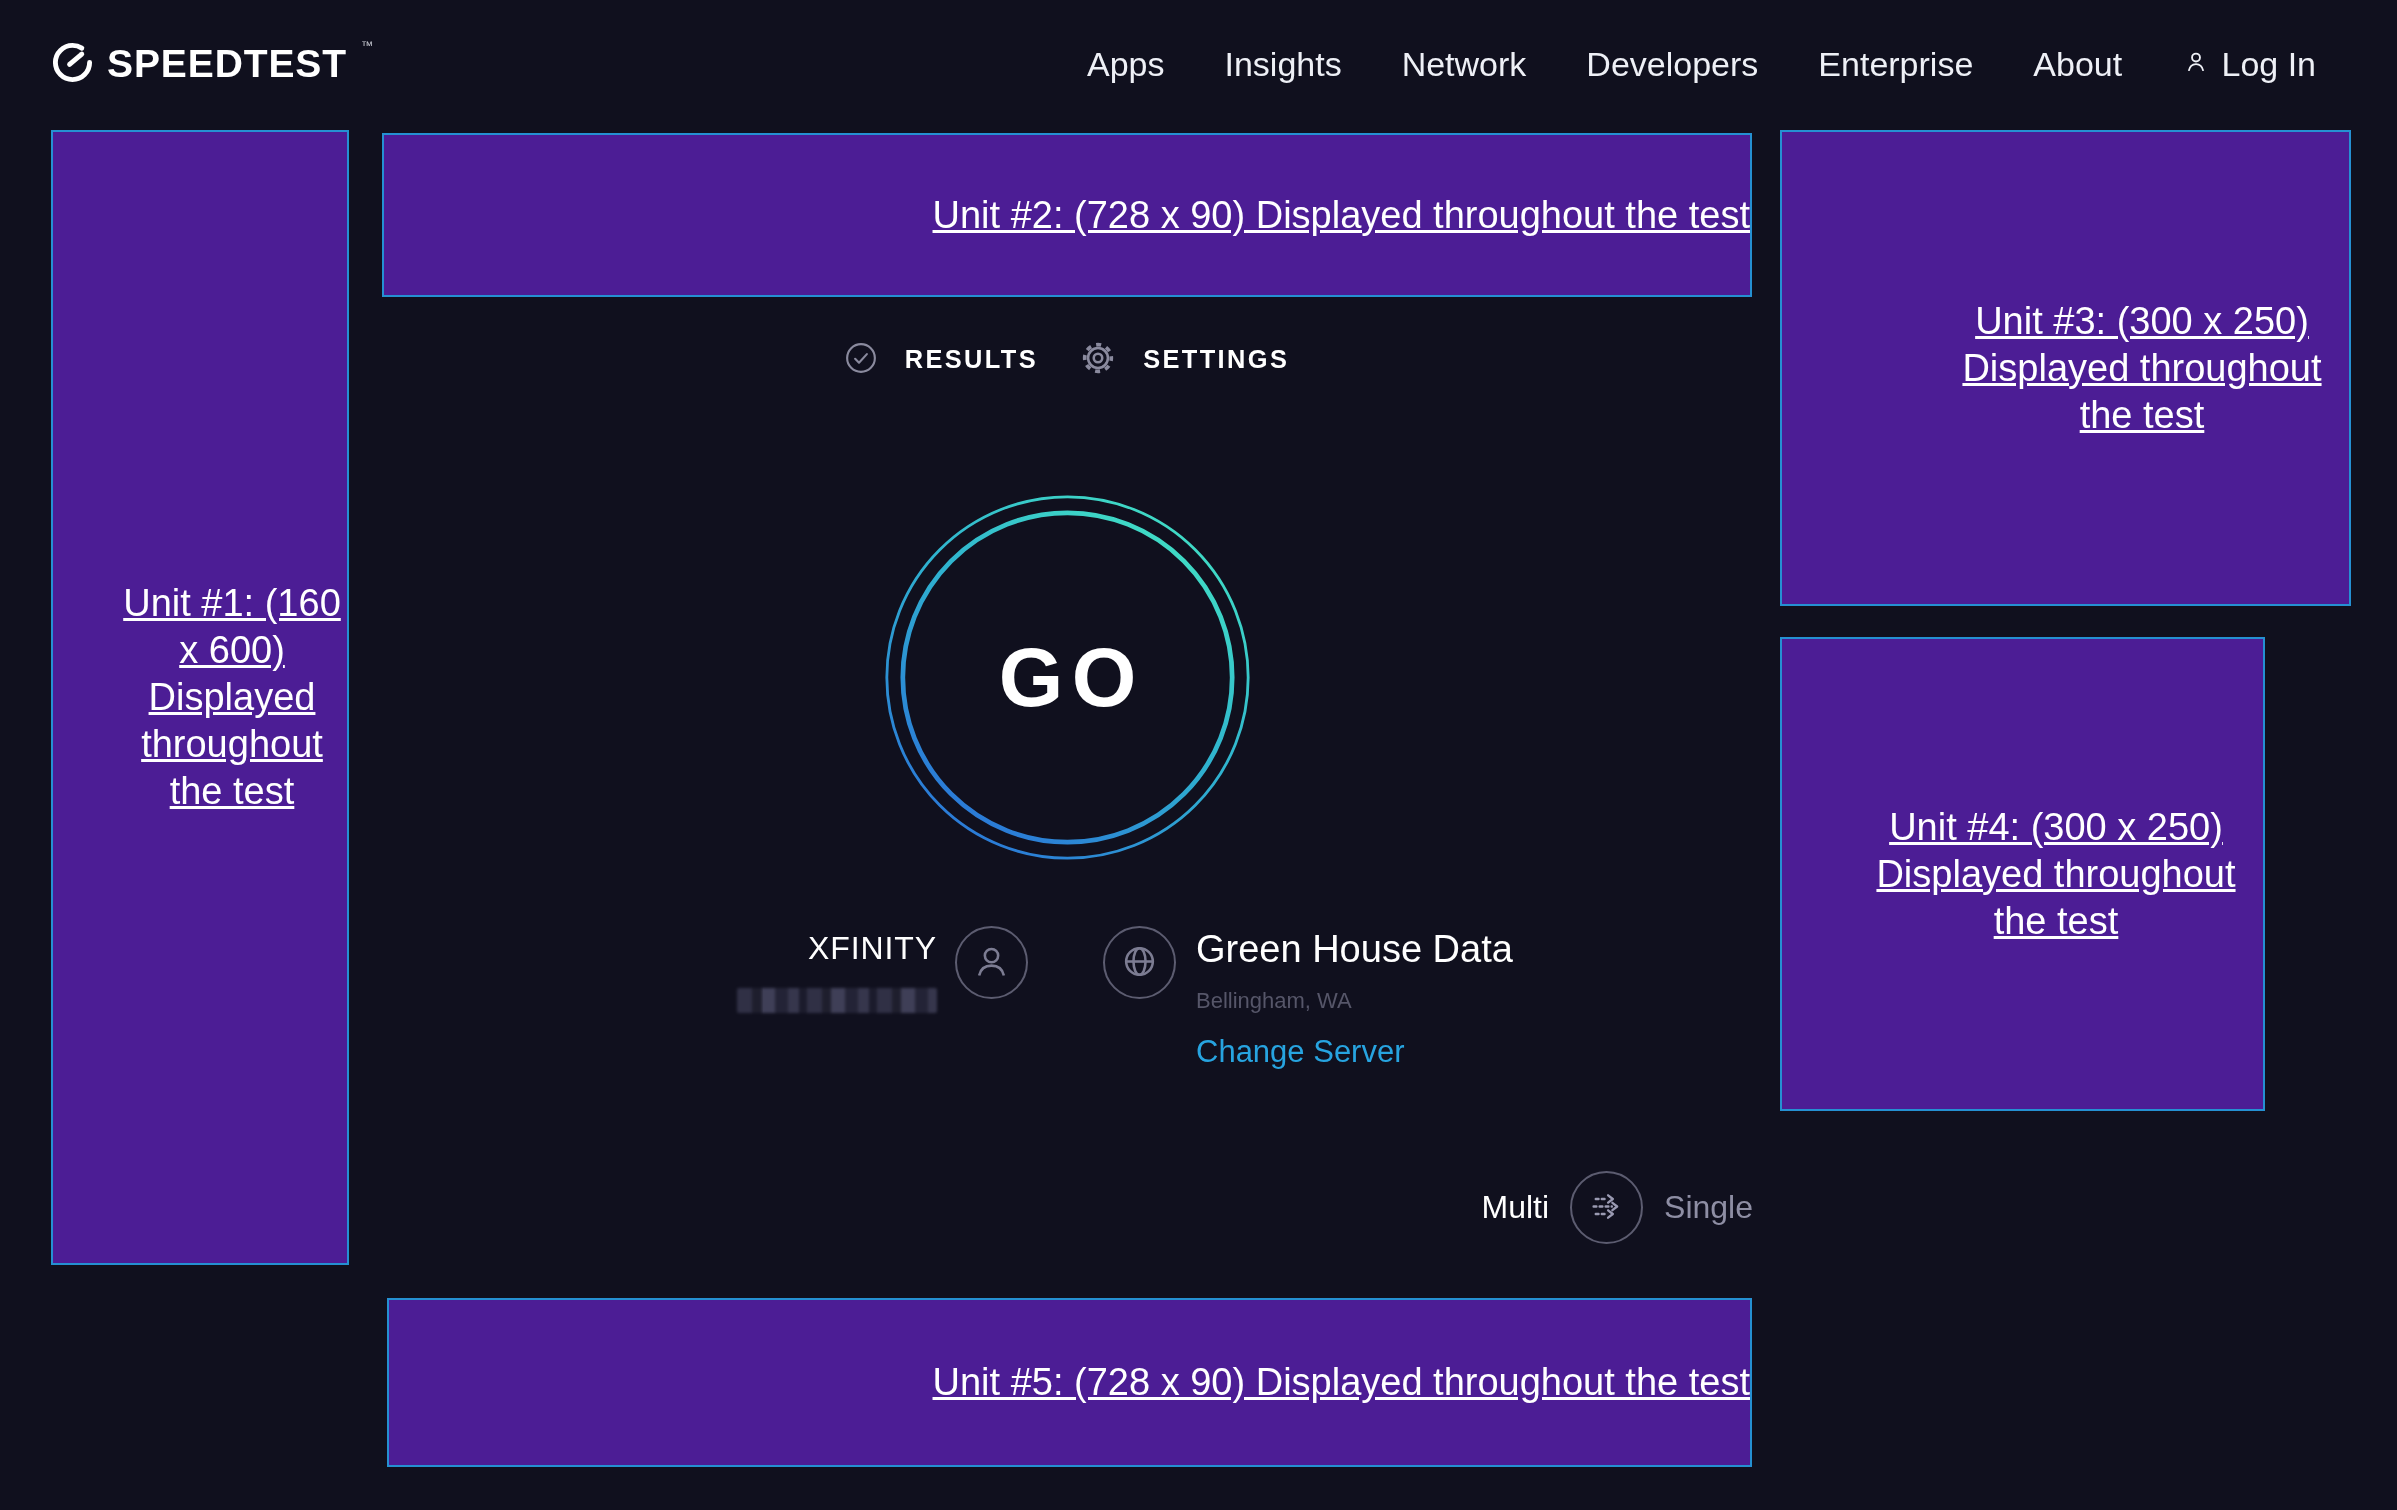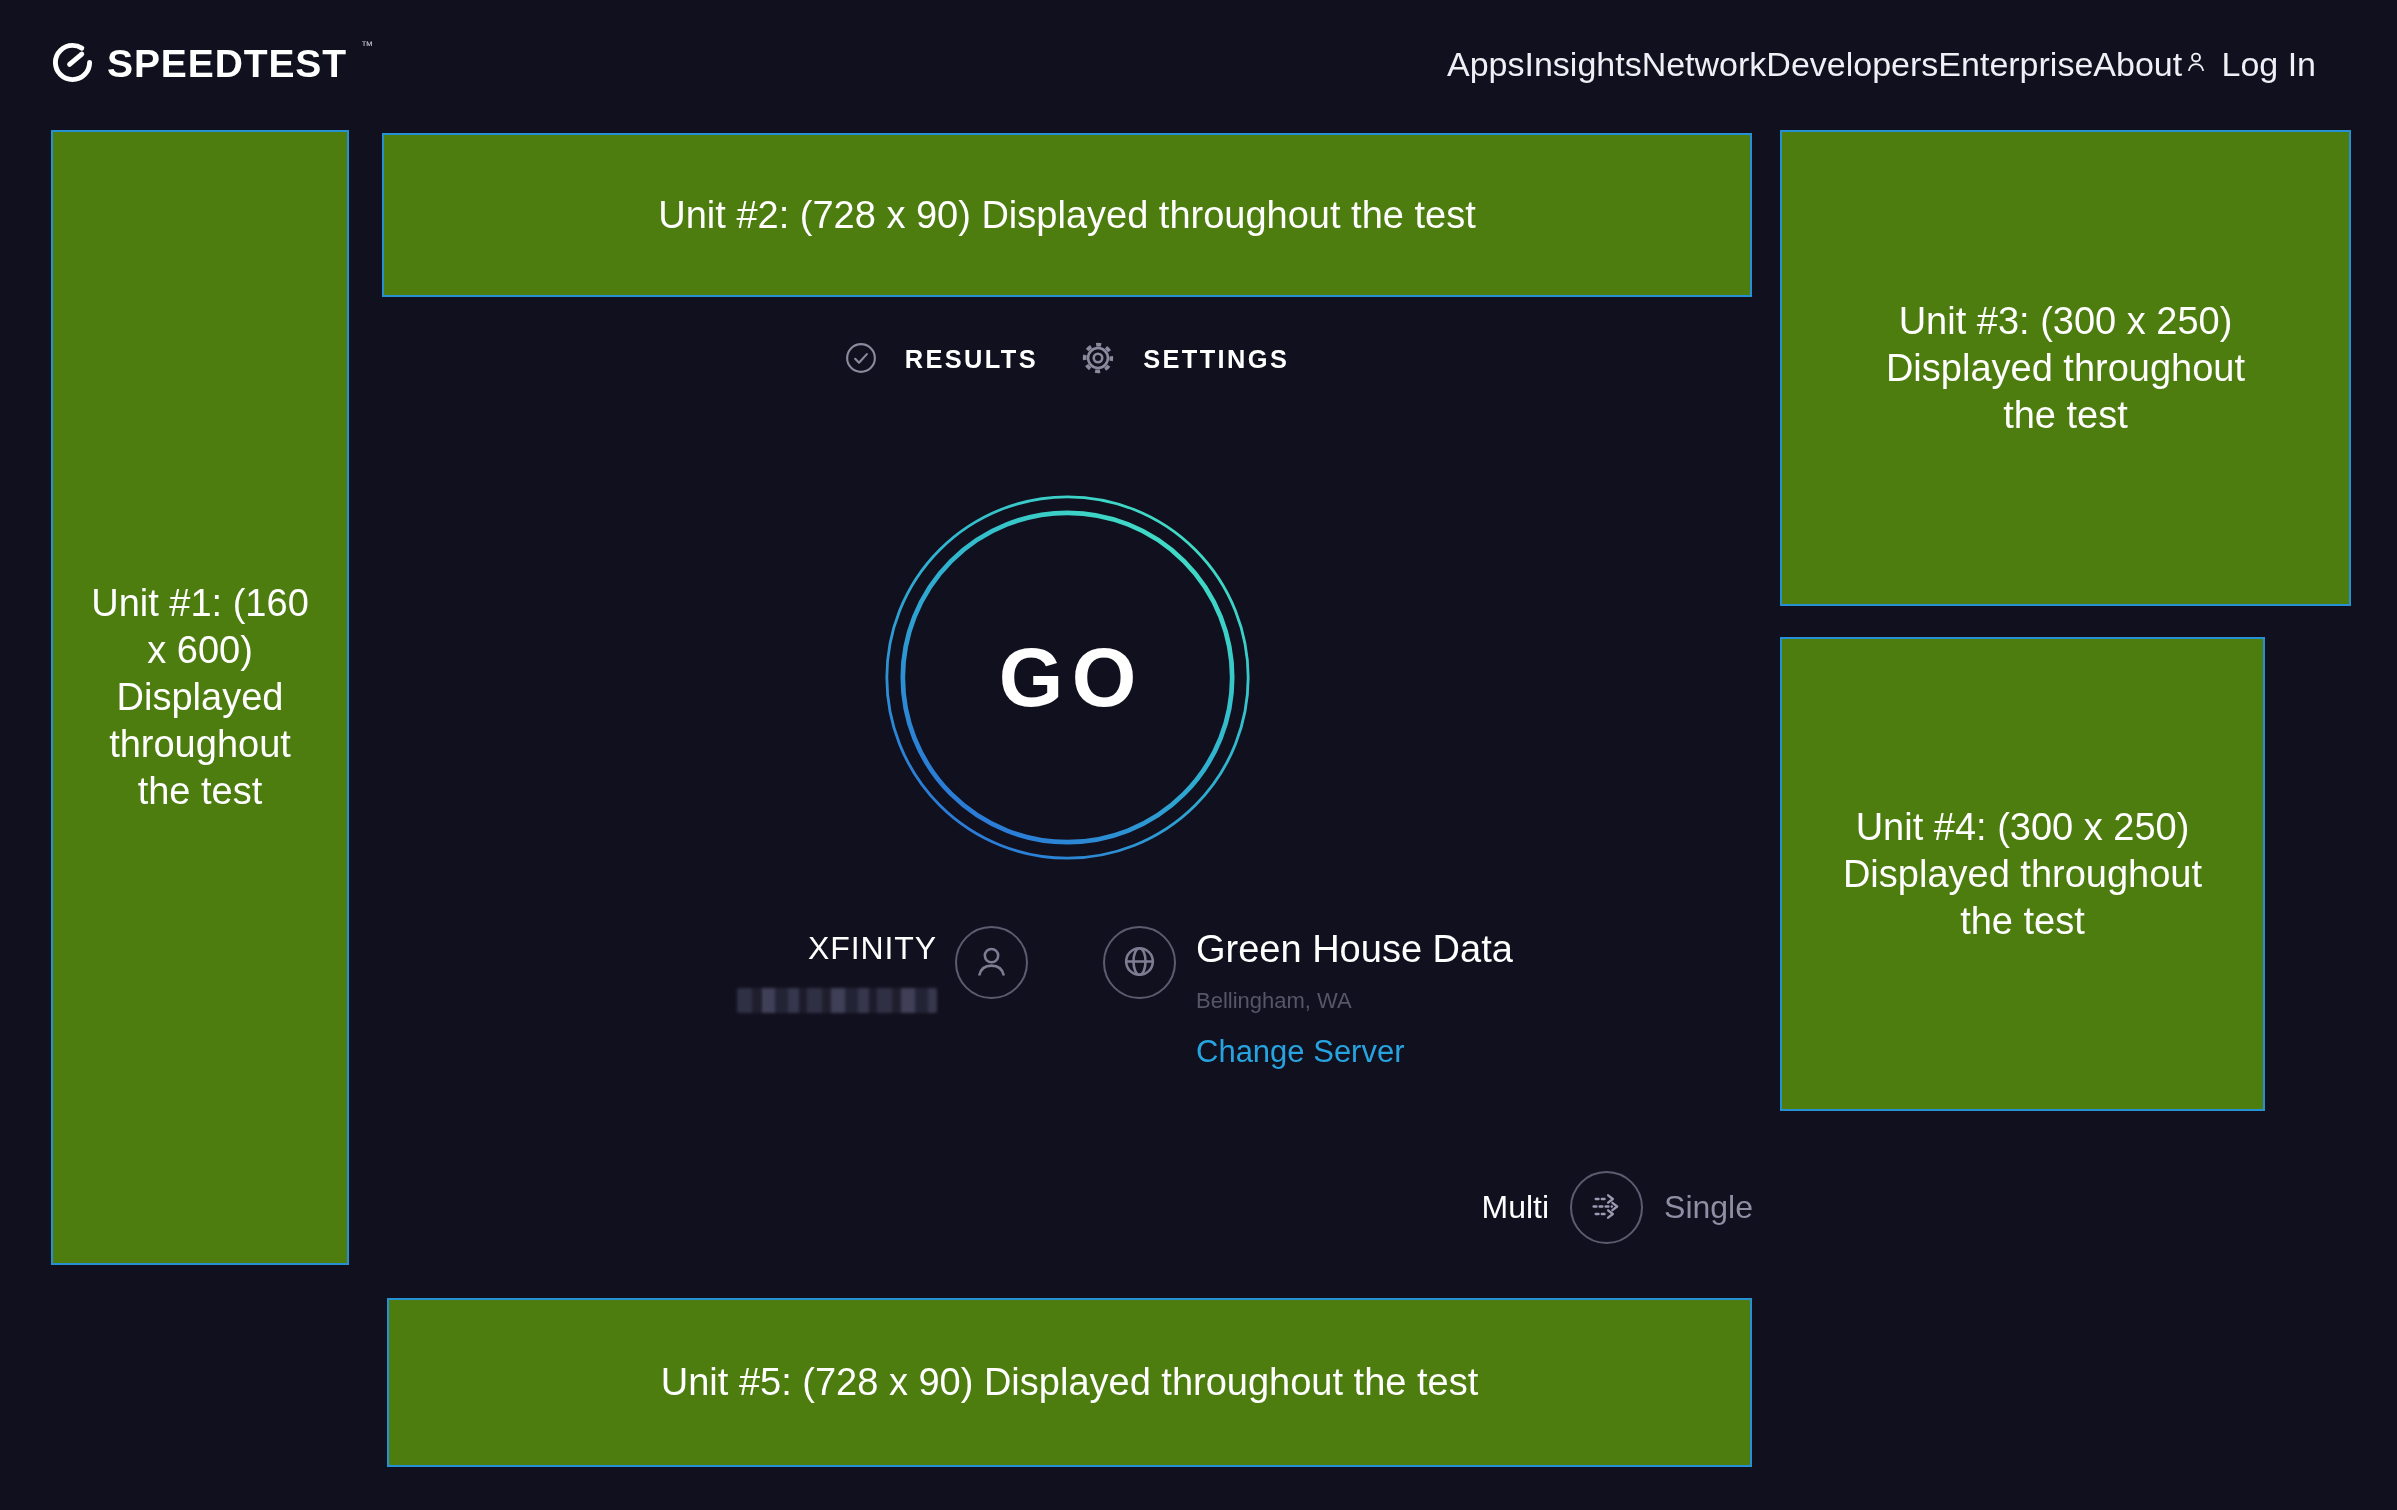--- a/index.html
+++ b/index.html
@@ -3,28 +3,28 @@
 <meta charset="utf-8">
 <style>
   html,body{margin:0;padding:0;background:#10101e;}
   .canvas{position:relative;width:2397px;height:1510px;background:#10101e;overflow:hidden;
           font-family:"Liberation Sans",sans-serif;color:#fff;}
 
   
   .logo{position:absolute;left:51px;top:41px;display:flex;align-items:flex-start;gap:13px;cursor:pointer;}
   .logo-text{font-size:39px;font-weight:700;letter-spacing:0.9px;color:#fff;line-height:45px;}
   .logo-tm{font-size:12.2px;color:#cfd1da;transform:translateY(-1.9px);margin-left:0.9px;}
-  .nav{position:absolute;right:81px;top:0;height:128px;display:flex;align-items:center;}
+  .nav{position:absolute;right:81px;top:0;height:128px;display:flex;align-items:center;gap:60px;}
   .nav-item{font-size:34px;color:#eef0f6;cursor:pointer;white-space:nowrap;}
   .login{display:flex;align-items:center;gap:11.3px;}
 
   
-  .ad{position:absolute;box-sizing:border-box;background:#4d7c0f;border:2.8px solid #2590d2;
-      display:flex;align-items:center;justify-content:center;text-align:center;
-      color:#fff;font-size:38px;line-height:47px;}
+  .ad{position:absolute;box-sizing:border-box;background:#4c1d95;border:2.8px solid #2590d2;
+      display:flex;align-items:center;justify-content:flex-end;text-align:center;
+      color:#fff;font-size:38px;line-height:47px;text-decoration:underline;}
   #ad1{left:51px;top:130px;width:298px;height:1135px;}
   #ad1 .ad-text{width:230px;}
   #ad2{left:382px;top:133px;width:1370px;height:164px;}
   #ad3{left:1780px;top:130px;width:571px;height:476px;}
   #ad4{left:1780px;top:637px;width:485px;height:474px;}
   #ad3 .ad-text,#ad4 .ad-text{width:414px;}
   #ad5{left:387px;top:1298px;width:1365px;height:169px;}
 
   
   .tabs{position:absolute;left:358px;right:621px;top:341px;display:flex;justify-content:center;gap:43px;}

